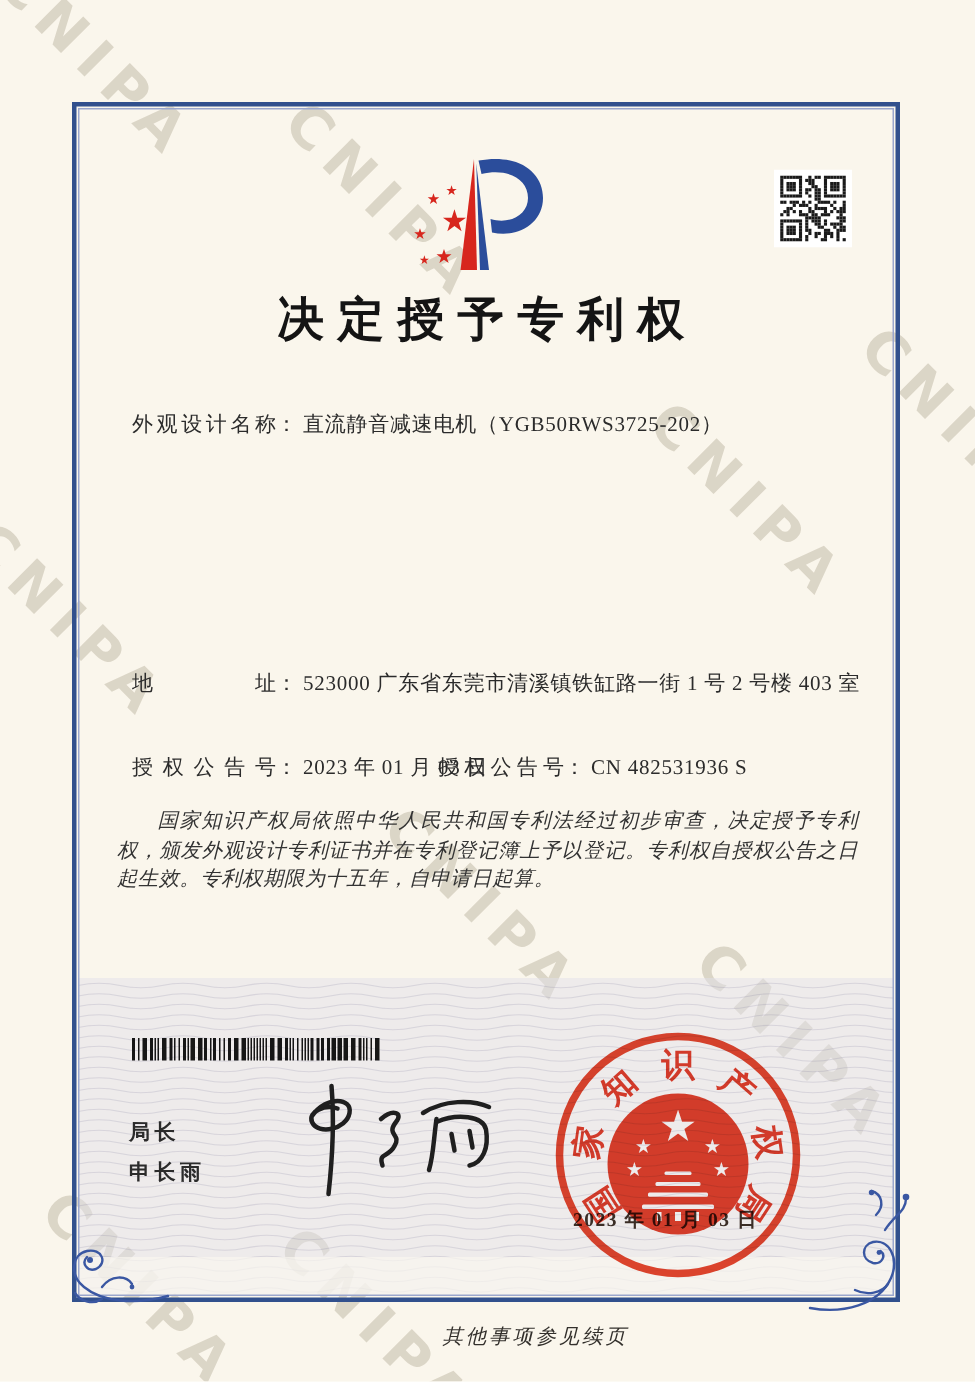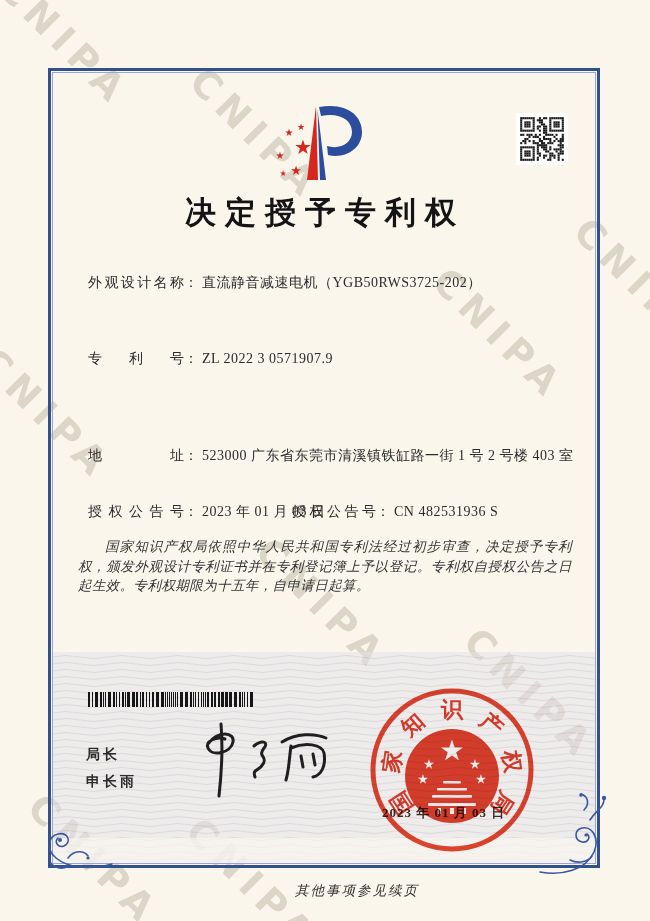--- a/index.html
+++ b/index.html
@@ -370,23 +370,20 @@
       <rect x="22" y="18" width="1" height="1" fill="#1a1a1a"></rect>
       <rect x="22" y="19" width="1" height="1" fill="#1a1a1a"></rect>
       <rect x="22" y="22" width="1" height="1" fill="#1a1a1a"></rect>
     </svg>
 
   <div class="title">决定授予专利权</div>
 
   <div class="frow" style="top:274px">
     <span class="flabel">外观设计名称</span><span class="fcolon">：</span><span class="fvalue">直流静音减速电机（YGB50RWS3725-202）</span>
   </div>
-  <div class="frow" style="top:350px">
-    <span class="flabel">专利号</span><span class="fcolon">：</span><span class="fvalue">ZL 2022 3 0571907.9</span>
-  </div>
   <div class="frow" style="top:447px">
     <span class="flabel">地址</span><span class="fcolon">：</span><span class="fvalue">523000 广东省东莞市清溪镇铁缸路一街 1 号 2 号楼 403 室</span>
   </div>
   <div class="frow" style="top:503px">
     <span class="flabel">授权公告号</span><span class="fcolon">：</span><span class="fvalue">2023 年 01 月 03 日</span>
     <span class="fpair2"><span class="flabel2">授权公告号</span><span class="fcolon">：</span><span class="fvalue">CN 482531936 S</span></span>
   </div>
 
   <div class="paras">
     <p>国家知识产权局依照中华人民共和国专利法经过初步审查，决定授予专利权，颁发外观设计专利证书并在专利登记簿上予以登记。专利权自授权公告之日起生效。专利权期限为十五年，自申请日起算。</p>

